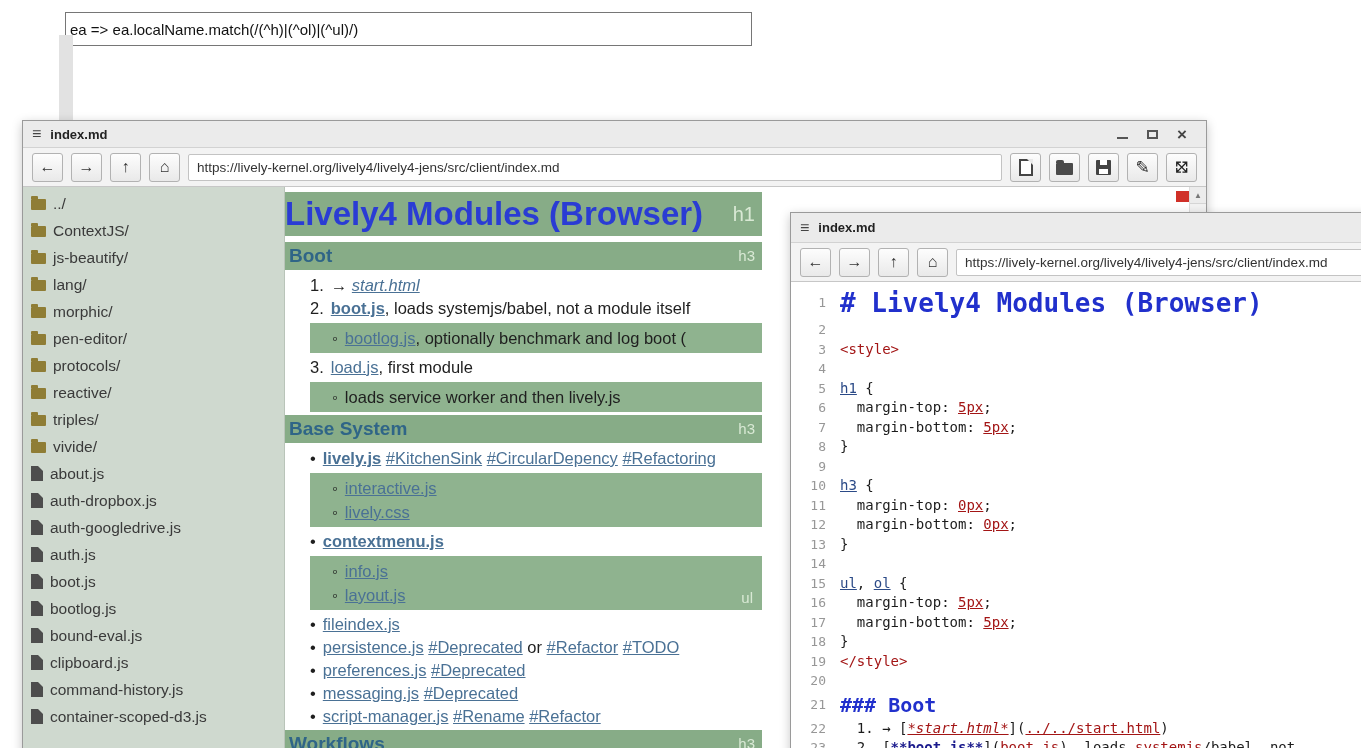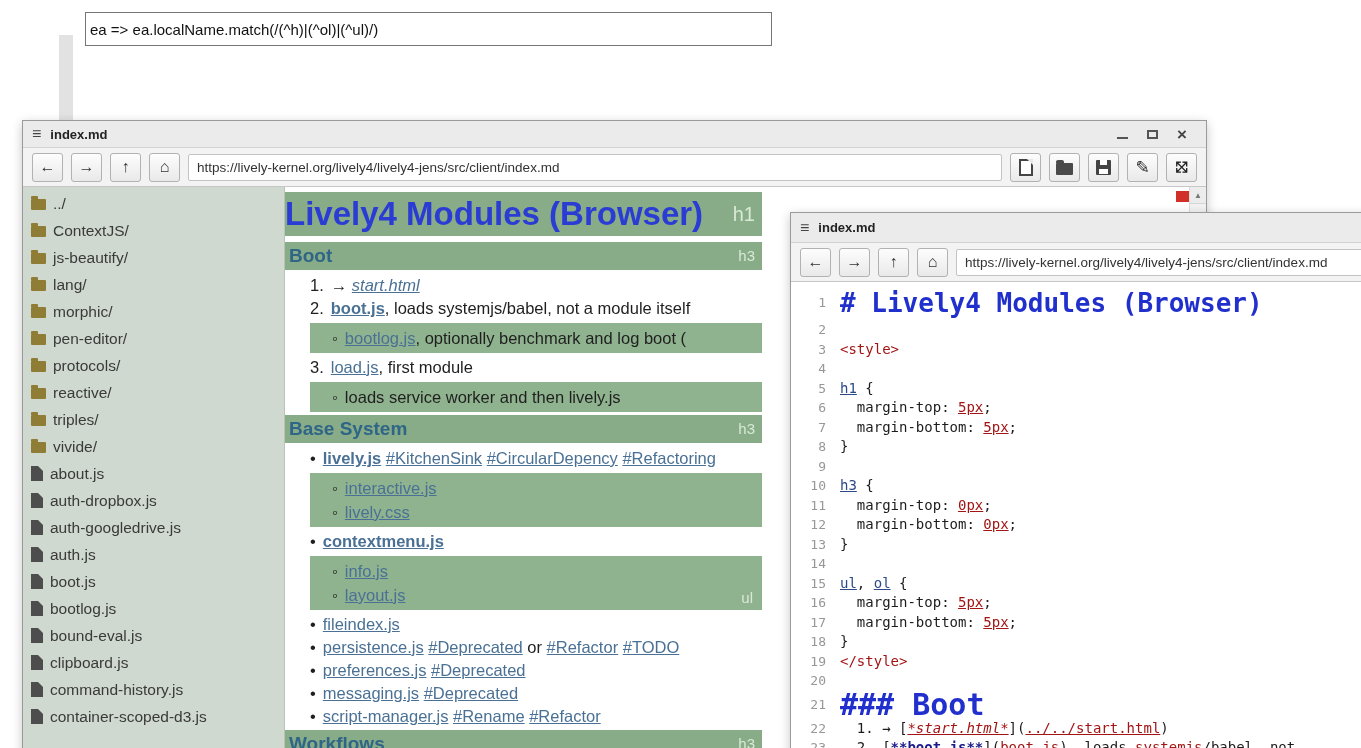--- a/index.html
+++ b/index.html
@@ -4,21 +4,21 @@
 <style>
   * { box-sizing: border-box; margin: 0; padding: 0; }
   html,body { width: 1361px; height: 748px; }
   body {
     position: relative; overflow: hidden; background: #ffffff;
     font-family: "Liberation Sans", sans-serif; color: #1f1f1f;
   }
 
   
   .prompt-input {
-    position: absolute; left: 85px; top: 12px; width: 687px; height: 23px;
+    position: absolute; left: 65px; top: 12px; width: 687px; height: 23px;
     border: 1px solid #767676; background: #fff; font: 15px "Liberation Sans", sans-serif;
     padding: 16px 4px; color: #111;
   }
   .connector {
     position: absolute; left: 59px; top: 35px; width: 14px; height: 86px;
     background: #e2e2e2;
   }
 
   
   .window {
@@ -119,21 +119,21 @@
   .w2 .titlebar { height: 30px; }
   .editor { background: #fff; height: 490px; overflow: hidden; padding-top: 4px;
     font-family: "DejaVu Sans Mono", monospace; }
   .code-row { display: flex; align-items: flex-start; line-height: 19.5px; }
   .gutter { width: 48px; flex: none; text-align: right; padding-right: 13px;
     font-size: 13px; color: #979797; }
   .code { white-space: pre; font-size: 14px; color: #1c1c1c; padding-left: 1px; }
   .code-row.big  { line-height: 34px; }
   .code-row.big .code { font-size: 26px; }
   .code-row.med  { line-height: 28px; }
-  .code-row.med .code { font-size: 30px; }
+  .code-row.med .code { font-size: 20px; }
   .cm-h   { color: #2130cc; font-weight: bold; }
   .cm-tag { color: #a31515; }
   .cm-sel { color: #2b4a87; text-decoration: underline; }
   .cm-val { color: #a31515; text-decoration: underline; margin-top: 8px; }
   .cm-lnkm { color: #a31515; text-decoration: underline; }
   .cm-lnki { color: #a31515; text-decoration: underline; font-style: italic; }
   .cm-lnkb { color: #1a1a8c; text-decoration: underline; font-weight: bold; }
 
   .red-handle { position: absolute; left: 1176px; top: 191px; width: 13px; height: 11px;
     background: #d03028; z-index: 30; }

